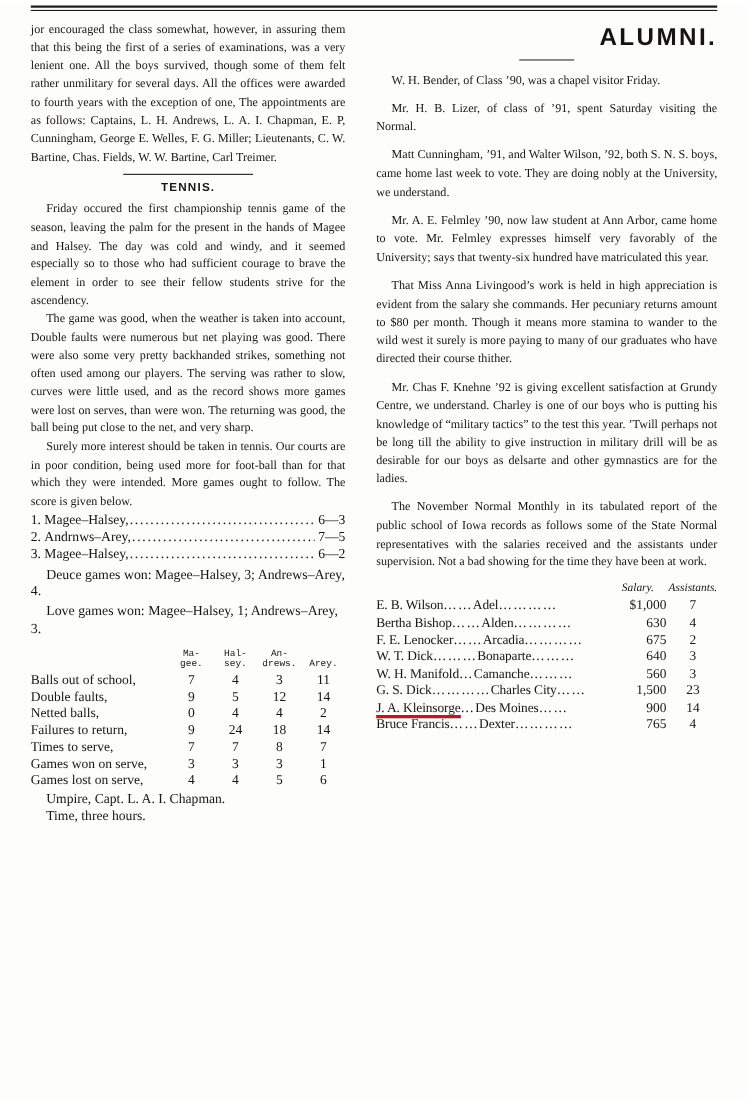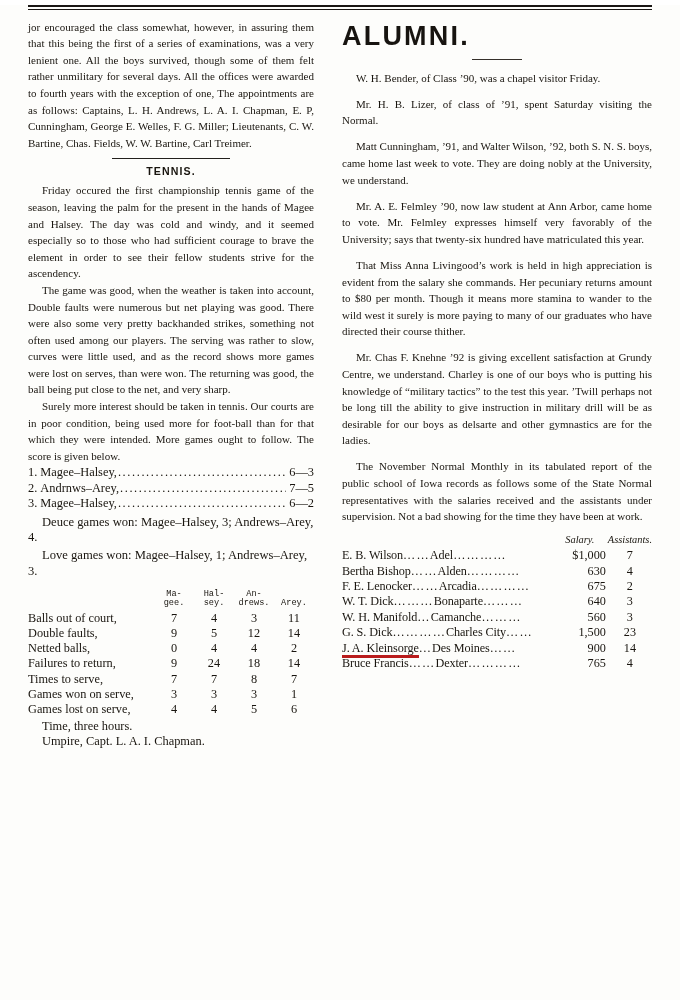--- a/index.html
+++ b/index.html
@@ -79,23 +79,23 @@
   }
   .sec-head {
     text-align: center;
     font-family: "Liberation Sans", "DejaVu Sans", sans-serif;
     font-size: 10.6px;
     font-weight: bold;
     letter-spacing: 1.1px;
     margin: 1px 0 5px 0;
   }
   .alumni-head {
-    text-align: left;
+    text-align: right;
     font-family: "Liberation Sans", "DejaVu Sans", sans-serif;
-    font-size: 27px;
+    font-size: 22px;
     font-weight: bold;
     letter-spacing: 2.2px;
     margin: 2px 0 0 0;
     color: #171410;
   }
   .rule-alumni {
     width: 50px;
     margin: 7px auto 10px auto;
     border-top: 1.3px solid #35302a;
   }
@@ -251,21 +251,21 @@
               <span>drews.</span>
             </th>
             <th class="hcol">
               <span></span><br>
               <span>Arey.</span>
             </th>
           </tr>
         </thead>
         <tbody>
           <tr>
-            <td class="label">Balls out of court,</td>
+            <td class="label">Balls out of school,</td>
             <td class="num">7</td>
             <td class="num">4</td>
             <td class="num">3</td>
             <td class="num">11</td>
           </tr>
           <tr>
             <td class="label">Double faults,</td>
             <td class="num">9</td>
             <td class="num">5</td>
             <td class="num">12</td>
@@ -303,22 +303,22 @@
             <td class="label">Games lost on serve,</td>
             <td class="num">4</td>
             <td class="num">4</td>
             <td class="num">5</td>
             <td class="num">6</td>
           </tr>
         </tbody>
       </table>
 
       <div class="tail-lines">
+        <div>Umpire, Capt. L. A. I. Chapman.</div>
         <div>Time, three hours.</div>
-        <div>Umpire, Capt. L. A. I. Chapman.</div>
       </div>
 
     </div>
 
     <div class="col col-right">
 
       <div class="alumni-head">ALUMNI.</div>
       <div class="rule-alumni"></div>
 
       <p class="body indent">W. H. Bender, of Class ’90, was a chapel visitor Friday.</p>

